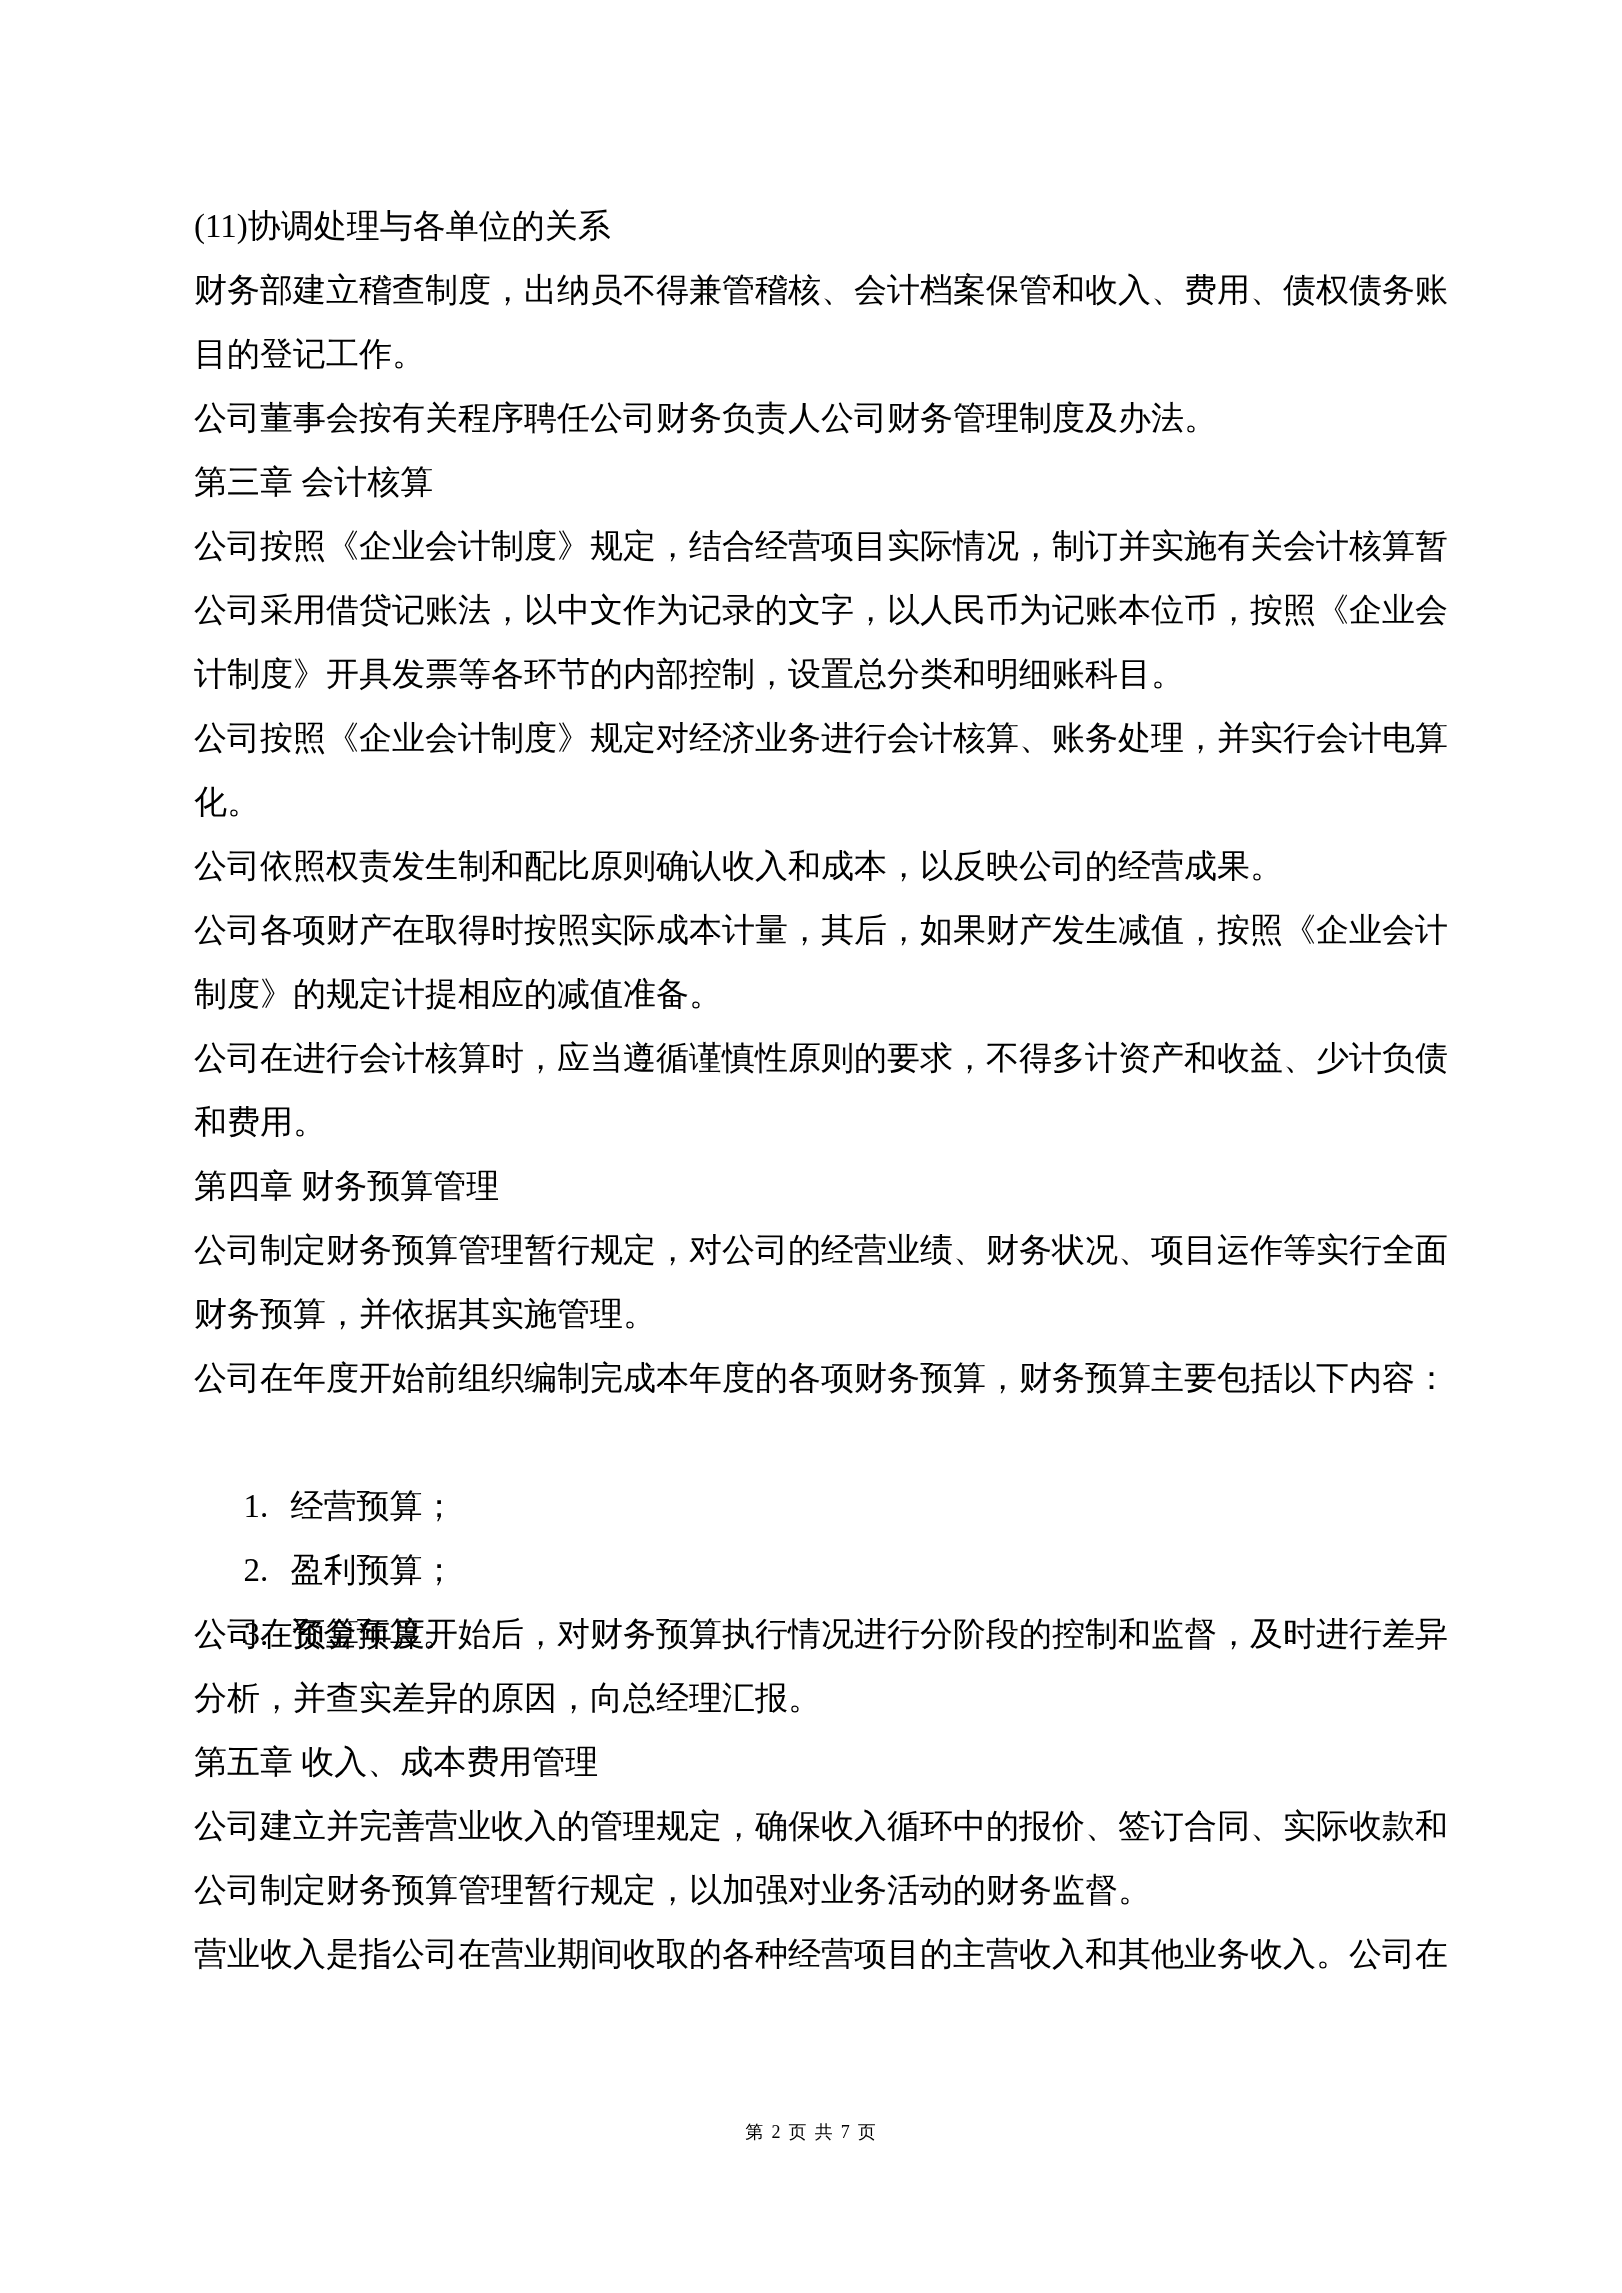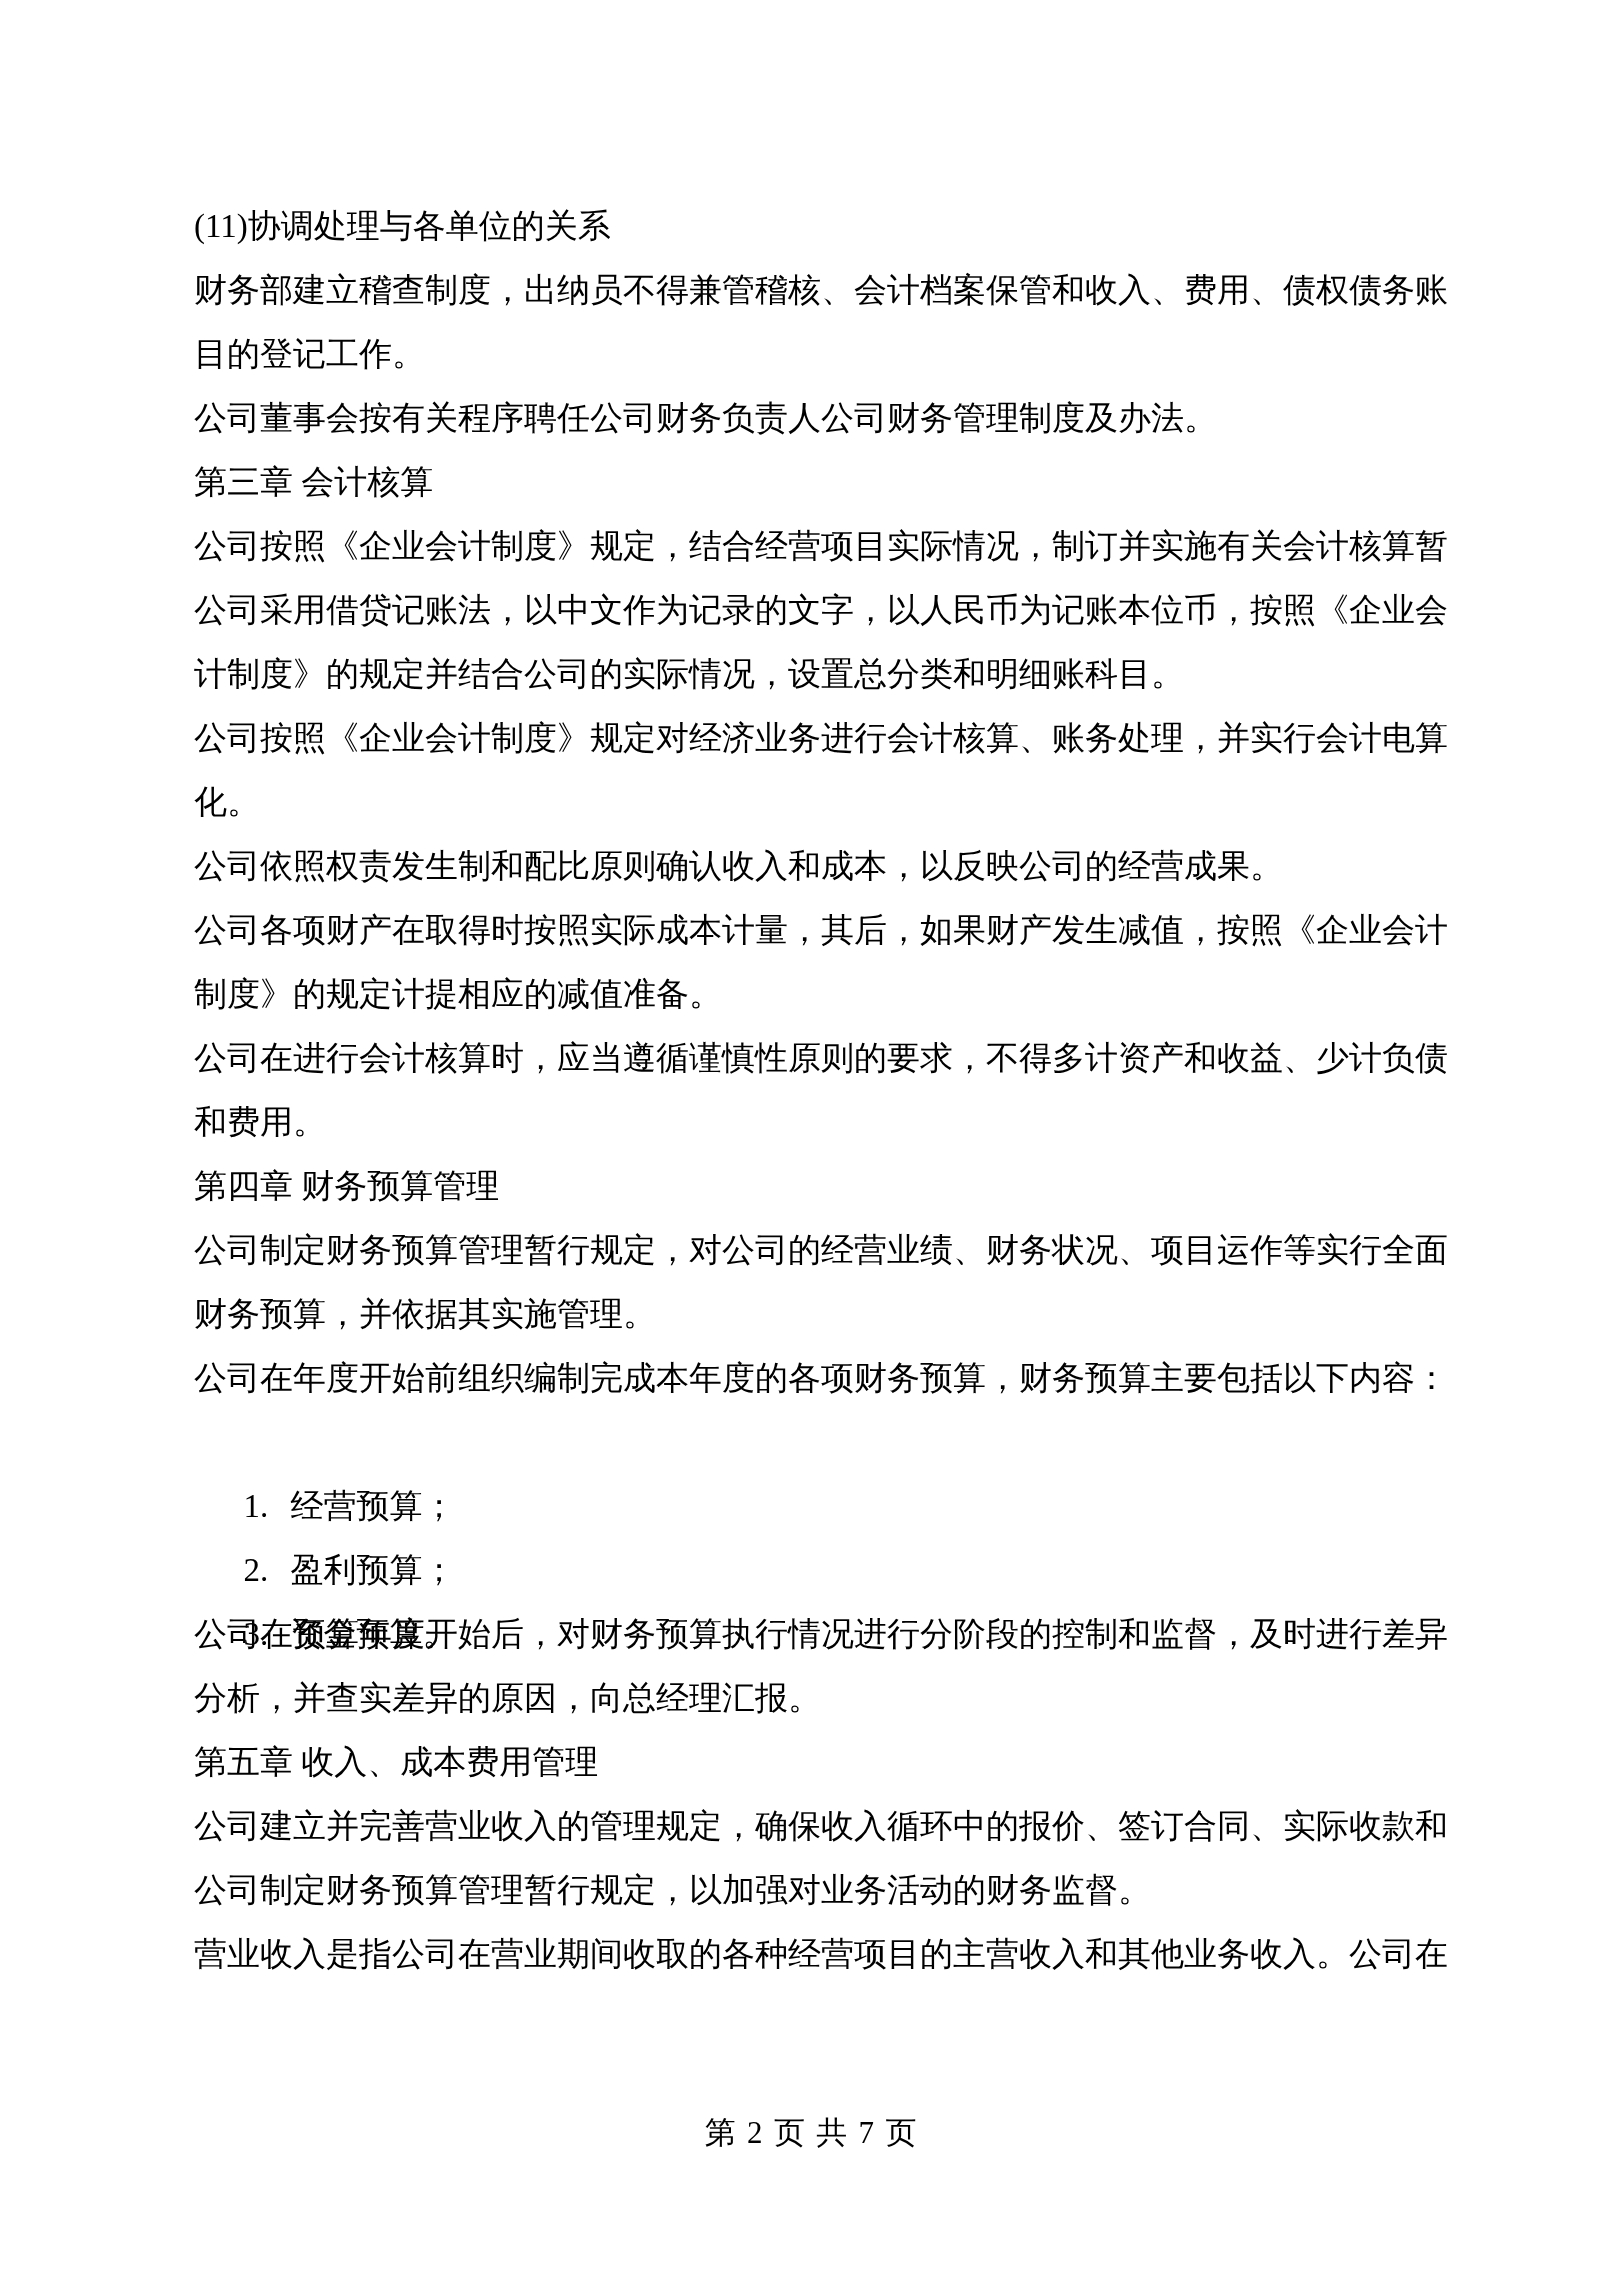--- a/index.html
+++ b/index.html
@@ -31,38 +31,38 @@
   .line .num {
     display: inline-block;
     width: 47px;
   }
   .footer {
     position: absolute;
     left: 0;
     top: 2117px;
     width: 100%;
     text-align: center;
-    font-size: 31px;
+    font-size: 18px;
     line-height: 31px;
     letter-spacing: 1.8px;
   }
 </style>
 </head>
 <body>
 
 <div class="page">
   <div class="text-block">
     <div class="line">(11)协调处理与各单位的关系</div>
     <div class="line">财务部建立稽查制度，出纳员不得兼管稽核、会计档案保管和收入、费用、债权债务账</div>
     <div class="line">目的登记工作。</div>
     <div class="line">公司董事会按有关程序聘任公司财务负责人公司财务管理制度及办法。</div>
     <div class="line">第三章 会计核算</div>
     <div class="line">公司按照《企业会计制度》规定，结合经营项目实际情况，制订并实施有关会计核算暂</div>
     <div class="line">公司采用借贷记账法，以中文作为记录的文字，以人民币为记账本位币，按照《企业会</div>
-    <div class="line">计制度》的规定并结合公司的实际情况，设置总分类和明细账科目。</div>
+    <div class="line">计制度》开具发票等各环节的内部控制，设置总分类和明细账科目。</div>
     <div class="line">公司按照《企业会计制度》规定对经济业务进行会计核算、账务处理，并实行会计电算</div>
     <div class="line">化。</div>
     <div class="line">公司依照权责发生制和配比原则确认收入和成本，以反映公司的经营成果。</div>
     <div class="line">公司各项财产在取得时按照实际成本计量，其后，如果财产发生减值，按照《企业会计</div>
     <div class="line">制度》的规定计提相应的减值准备。</div>
     <div class="line">公司在进行会计核算时，应当遵循谨慎性原则的要求，不得多计资产和收益、少计负债</div>
     <div class="line">和费用。</div>
     <div class="line">第四章 财务预算管理</div>
     <div class="line">公司制定财务预算管理暂行规定，对公司的经营业绩、财务状况、项目运作等实行全面</div>
     <div class="line">财务预算，并依据其实施管理。</div>

